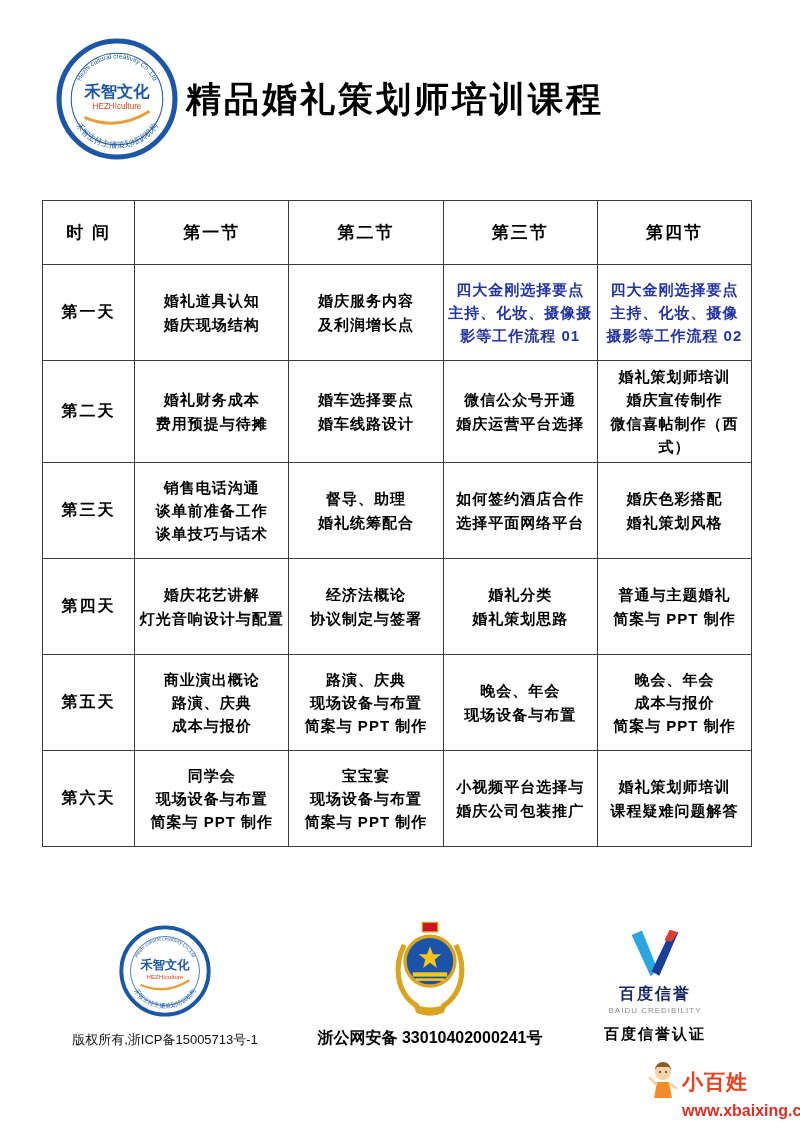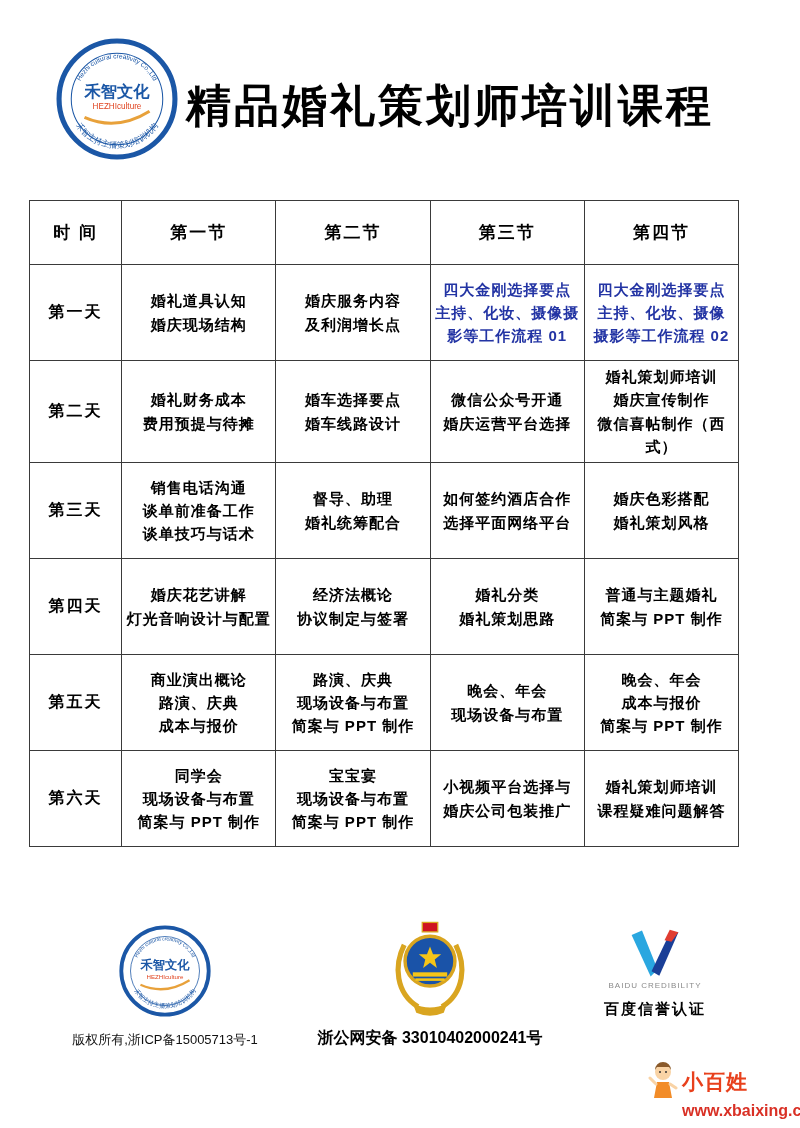--- a/index.html
+++ b/index.html
@@ -5,26 +5,26 @@
   html,body { margin:0; padding:0; background:#888; }
   .page {
     position:relative; width:800px; height:1128px; margin:0 auto;
     background:#ffffff; overflow:hidden;
     font-family:"Liberation Sans", sans-serif; color:#000;
   }
   
   .header-logo { position:absolute; left:56px; top:38px; width:122px; height:122px; }
   .page-title {
     position:absolute; left:186px; top:76px; margin:0;
-    font-size:45px; font-weight:900; letter-spacing:3px; color:#000;
+    font-size:35px; font-weight:900; letter-spacing:3px; color:#000;
     font-family:"Liberation Sans", sans-serif; white-space:nowrap;
   }
   
   table.course {
-    position:absolute; left:29px; top:200px; width:710px;
+    position:absolute; left:42px; top:200px; width:710px;
     border-collapse:collapse; table-layout:fixed;
   }
   table.course th, table.course td {
     border:1px solid #3a3a3a; text-align:center; vertical-align:middle;
     padding:4px 2px;
   }
   table.course thead tr { height:64px; }
   table.course tbody tr { height:96px; }
   table.course thead th { font-size:17px; font-weight:bold; letter-spacing:2px; }
   table.course tbody th.day { font-size:16px; font-weight:bold; letter-spacing:2px; }
@@ -248,20 +248,21 @@
     </svg>
     <p class="police-text">浙公网安备 33010402000241号</p>
   </div>
 
   <div class="footer-right">
     <svg class="baidu-logo" viewBox="0 0 70 60">
       <polygon points="8,8 20,3 38,48 30,56" fill="#2aa7e0"></polygon>
       <polygon points="62,5 50,10 31,50 40,55" fill="#1a3f97"></polygon>
       <polygon points="62,5 52,2 46,14 54,16" fill="#e03c31"></polygon>
     </svg>
+    <p class="baidu-cn">百度信誉</p>
     <p class="baidu-en">BAIDU CREDIBILITY</p>
     <p class="baidu-cert">百度信誉认证</p>
   </div>
 
   <div class="watermark">
     <div class="wm-row">
       <svg class="mascot" viewBox="0 0 30 40">
         <circle cx="15" cy="10" r="8" fill="#f9d3a5"></circle>
         <path d="M 7,8 A 8,8 0 0 1 23,8 L 21,5 L 9,5 Z" fill="#8a5a2b"></path>
         <circle cx="12" cy="10" r="1" fill="#333"></circle>

